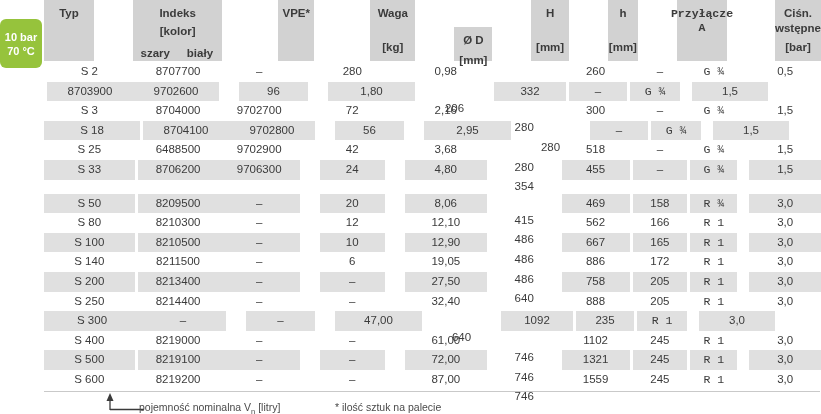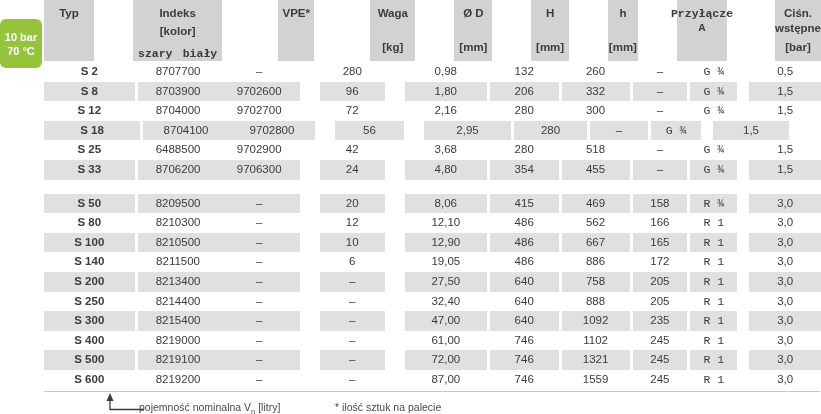--- a/index.html
+++ b/index.html
@@ -17,43 +17,43 @@
   }
   
   .thead { display:flex; margin-left:44px; height:61px;gap:36px; }
   .hcell {
     background:#d2d2d2; display:flex; flex-direction:column; align-items:center;
     font-size:11.5px; font-weight:bold;
   }
   .hl1 { margin-top:6px; height:15px; line-height:15px; }
   .hl2 { height:14px; line-height:14px; }
   .hl3 { margin-top:5px; height:15px; line-height:15px; }
-  .subrow { display:flex; width:100%;font-family:Liberation Mono, monospace; }
+  .subrow { display:flex; width:100%; }
   .subrow span { width:50%; text-align:center; }
   
   .c0 { width:96px; }
   .c1 { width:86px; margin-left:3px; }
   .c2 { width:86px; }
   .c12 { width:172px; margin-left:3px;justify-content:space-between; }
   .c3 { width:69px; margin-left:20px; }
   .c4 { width:87px; margin-left:20px; }
-  .c5 { width:73px; margin-left:3px; }
+  .c5 { width:73px; margin-left:3px;margin-top:27px; }
   .c6 { width:72px; margin-left:3px; }
   .c7 { width:58px; margin-left:3px; }
   .c8 { width:50px; margin-left:3px;font-family:Liberation Mono, monospace; }
   .c9 { width:76px; margin-left:12px; }
   
   .tbody { margin-left:44px; margin-top:1px; }
   .group + .group { margin-top:14px; }
   .row { display:flex; height:19.6px; }
   .cell {
     display:flex; align-items:center; justify-content:center;
     font-size:11.5px; line-height:19.6px;
   }
-  .cell.c0 { font-weight:bold; }
+  .cell.c0 { font-weight:normal; }
   .row.striped .cell { background:#e0e0e0; }
   
   .bottom-line { margin-left:44px; width:776px; border-top:1px solid #c9c9c9; margin-top:1px; }
   .footer { position:relative; height:24px; font-size:10.5px; color:#4a4a4a; }
   .arrow-icon { position:absolute; left:102px; top:1px; }
   .note-left { position:absolute; left:139px; top:9px; white-space:nowrap; }
   .note-left sub { font-size:7.5px; }
   .note-right { position:absolute; left:335px; top:9px; white-space:nowrap; }
 </style>
 </head>
@@ -120,33 +120,32 @@
           <div class="cell c2">–</div>
           <div class="cell c3">280</div>
           <div class="cell c4">0,98</div>
           <div class="cell c5">132</div>
           <div class="cell c6">260</div>
           <div class="cell c7">–</div>
           <div class="cell c8">G ¾</div>
           <div class="cell c9">0,5</div>
         </div>
         <div class="row striped">
-          <div class="cell c0">S 8</div>
           <div class="cell c1">8703900</div>
           <div class="cell c2">9702600</div>
           <div class="cell c3">96</div>
           <div class="cell c4">1,80</div>
           <div class="cell c5">206</div>
           <div class="cell c6">332</div>
           <div class="cell c7">–</div>
           <div class="cell c8">G ¾</div>
           <div class="cell c9">1,5</div>
         </div>
         <div class="row">
-          <div class="cell c0">S 12</div>
+          <div class="cell c0">S 3</div>
           <div class="cell c1">8704000</div>
           <div class="cell c2">9702700</div>
           <div class="cell c3">72</div>
           <div class="cell c4">2,16</div>
           <div class="cell c5">280</div>
           <div class="cell c6">300</div>
           <div class="cell c7">–</div>
           <div class="cell c8">G ¾</div>
           <div class="cell c9">1,5</div>
         </div>
@@ -254,21 +253,20 @@
           <div class="cell c3">–</div>
           <div class="cell c4">32,40</div>
           <div class="cell c5">640</div>
           <div class="cell c6">888</div>
           <div class="cell c7">205</div>
           <div class="cell c8">R 1</div>
           <div class="cell c9">3,0</div>
         </div>
         <div class="row striped">
           <div class="cell c0">S 300</div>
-          <div class="cell c1">8215400</div>
           <div class="cell c2">–</div>
           <div class="cell c3">–</div>
           <div class="cell c4">47,00</div>
           <div class="cell c5">640</div>
           <div class="cell c6">1092</div>
           <div class="cell c7">235</div>
           <div class="cell c8">R 1</div>
           <div class="cell c9">3,0</div>
         </div>
         <div class="row">

